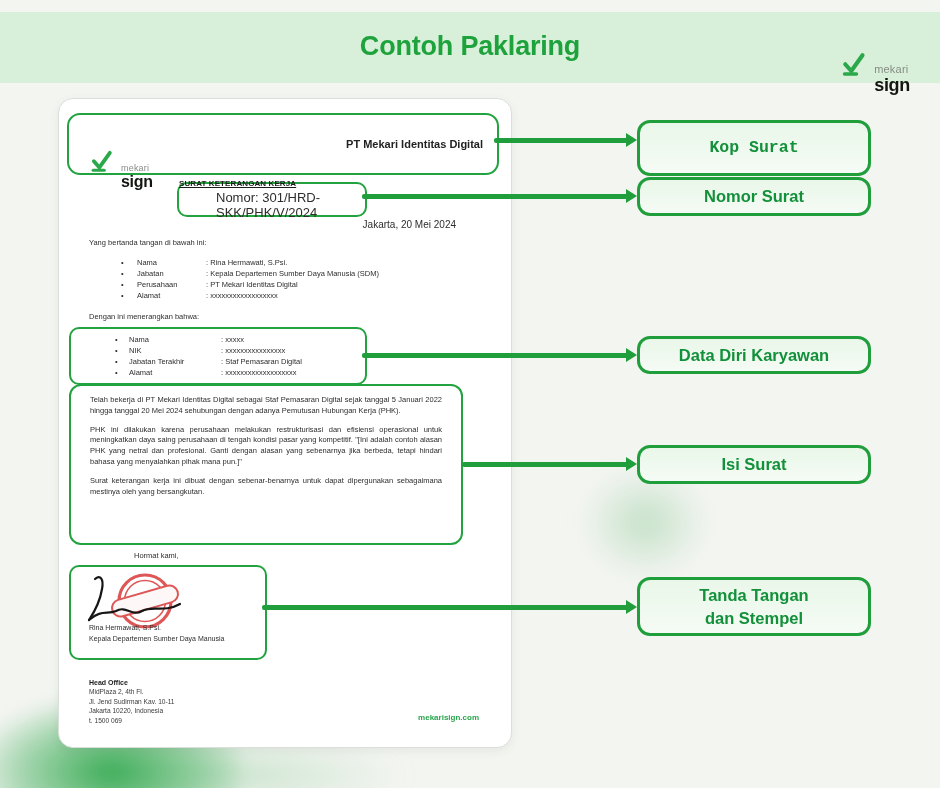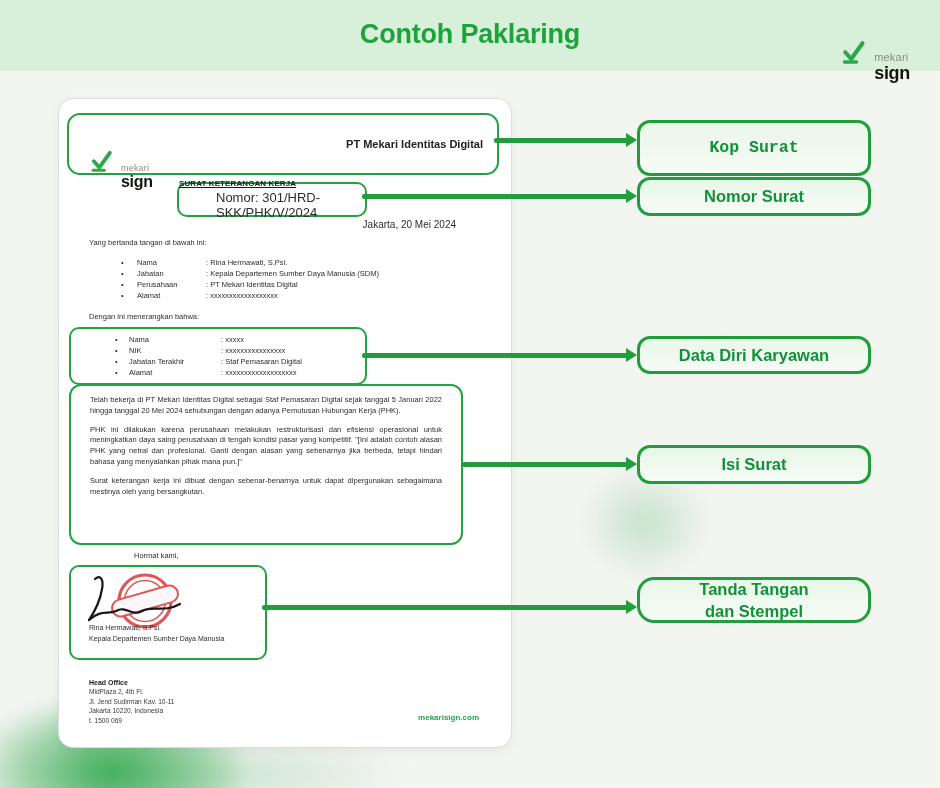--- a/index.html
+++ b/index.html
@@ -1,20 +1,20 @@
 <!DOCTYPE html>
 <html><head>
 <meta charset="utf-8">
 <style>
   html,body{margin:0;padding:0;}
   body{font-family:"Liberation Sans",sans-serif;}
   .canvas{position:relative;width:940px;height:788px;background:#f3f5f1;overflow:hidden;}
 
   
-  .band{position:absolute;left:0;top:0;width:940px;height:71px;background:#d8efda;}
+  .band{position:absolute;left:0;top:12px;width:940px;height:71px;background:#d8efda;}
   .page-title{position:absolute;left:0;top:19px;width:100%;text-align:center;
     font-size:27px;font-weight:bold;color:#1da23c;letter-spacing:-0.2px;}
   .brand{position:absolute;display:flex;align-items:center;gap:7px;}
   .brand--band{right:30px;top:16px;}
   .brand .check{width:27px;height:27px;flex:0 0 auto;margin-top:4px;}
   .brand .stack{display:flex;flex-direction:column;line-height:1;}
   .brand .mekari{font-size:11px;color:#878d85;letter-spacing:.2px;margin-top:36px;}
   .brand .sign{font-size:18px;font-weight:bold;color:#12160f;margin-top:1px;letter-spacing:-0.3px;}
 
   
@@ -74,21 +74,21 @@
 
   
   .callout{position:absolute;left:637px;width:234px;border:3px solid #1f9e3b;border-radius:13px;
     background:linear-gradient(180deg,#e9f7e9,#f5fbf5);display:flex;flex-direction:column;
     align-items:center;justify-content:center;color:#13903a;font-weight:bold;font-size:16.5px;
     line-height:1.35;box-sizing:border-box;}
   .co-kop{top:120px;height:56px;font-family:Liberation Mono, monospace;}
   .co-nomor{top:177px;height:39px;}
   .co-data{top:336px;height:38px;}
   .co-isi{top:445px;height:39px;}
-  .co-ttd{top:577px;height:46px;border-radius:17px;}
+  .co-ttd{top:577px;height:59px;}
 
   .connector{position:absolute;height:4.5px;background:#1f9e3b;border-radius:2px;}
   .arrowhead{position:absolute;width:0;height:0;border-top:7px solid transparent;
     border-bottom:7px solid transparent;border-left:11px solid #1f9e3b;}
   .cn-kop{left:494px;top:138px;width:134px;} .ah-kop{left:626px;top:133px;}
   .cn-nomor{left:362px;top:194px;width:266px;} .ah-nomor{left:626px;top:189px;}
   .cn-data{left:362px;top:353px;width:266px;} .ah-data{left:626px;top:348px;}
   .cn-isi{left:462px;top:462px;width:166px;} .ah-isi{left:626px;top:457px;}
   .cn-ttd{left:262px;top:605px;width:366px;} .ah-ttd{left:626px;top:600px;}
 </style>

